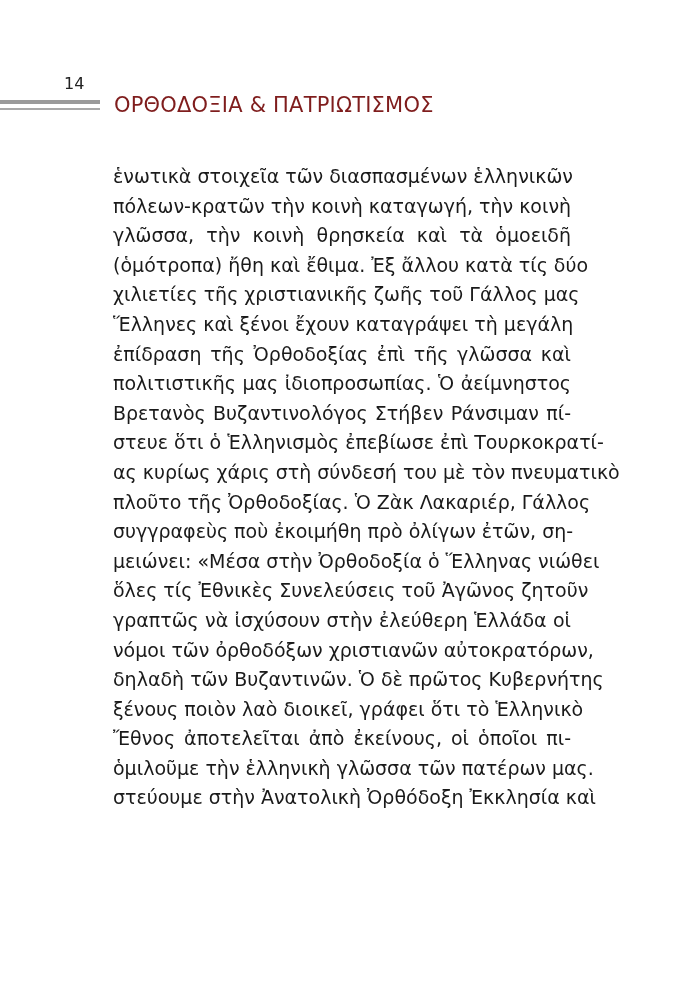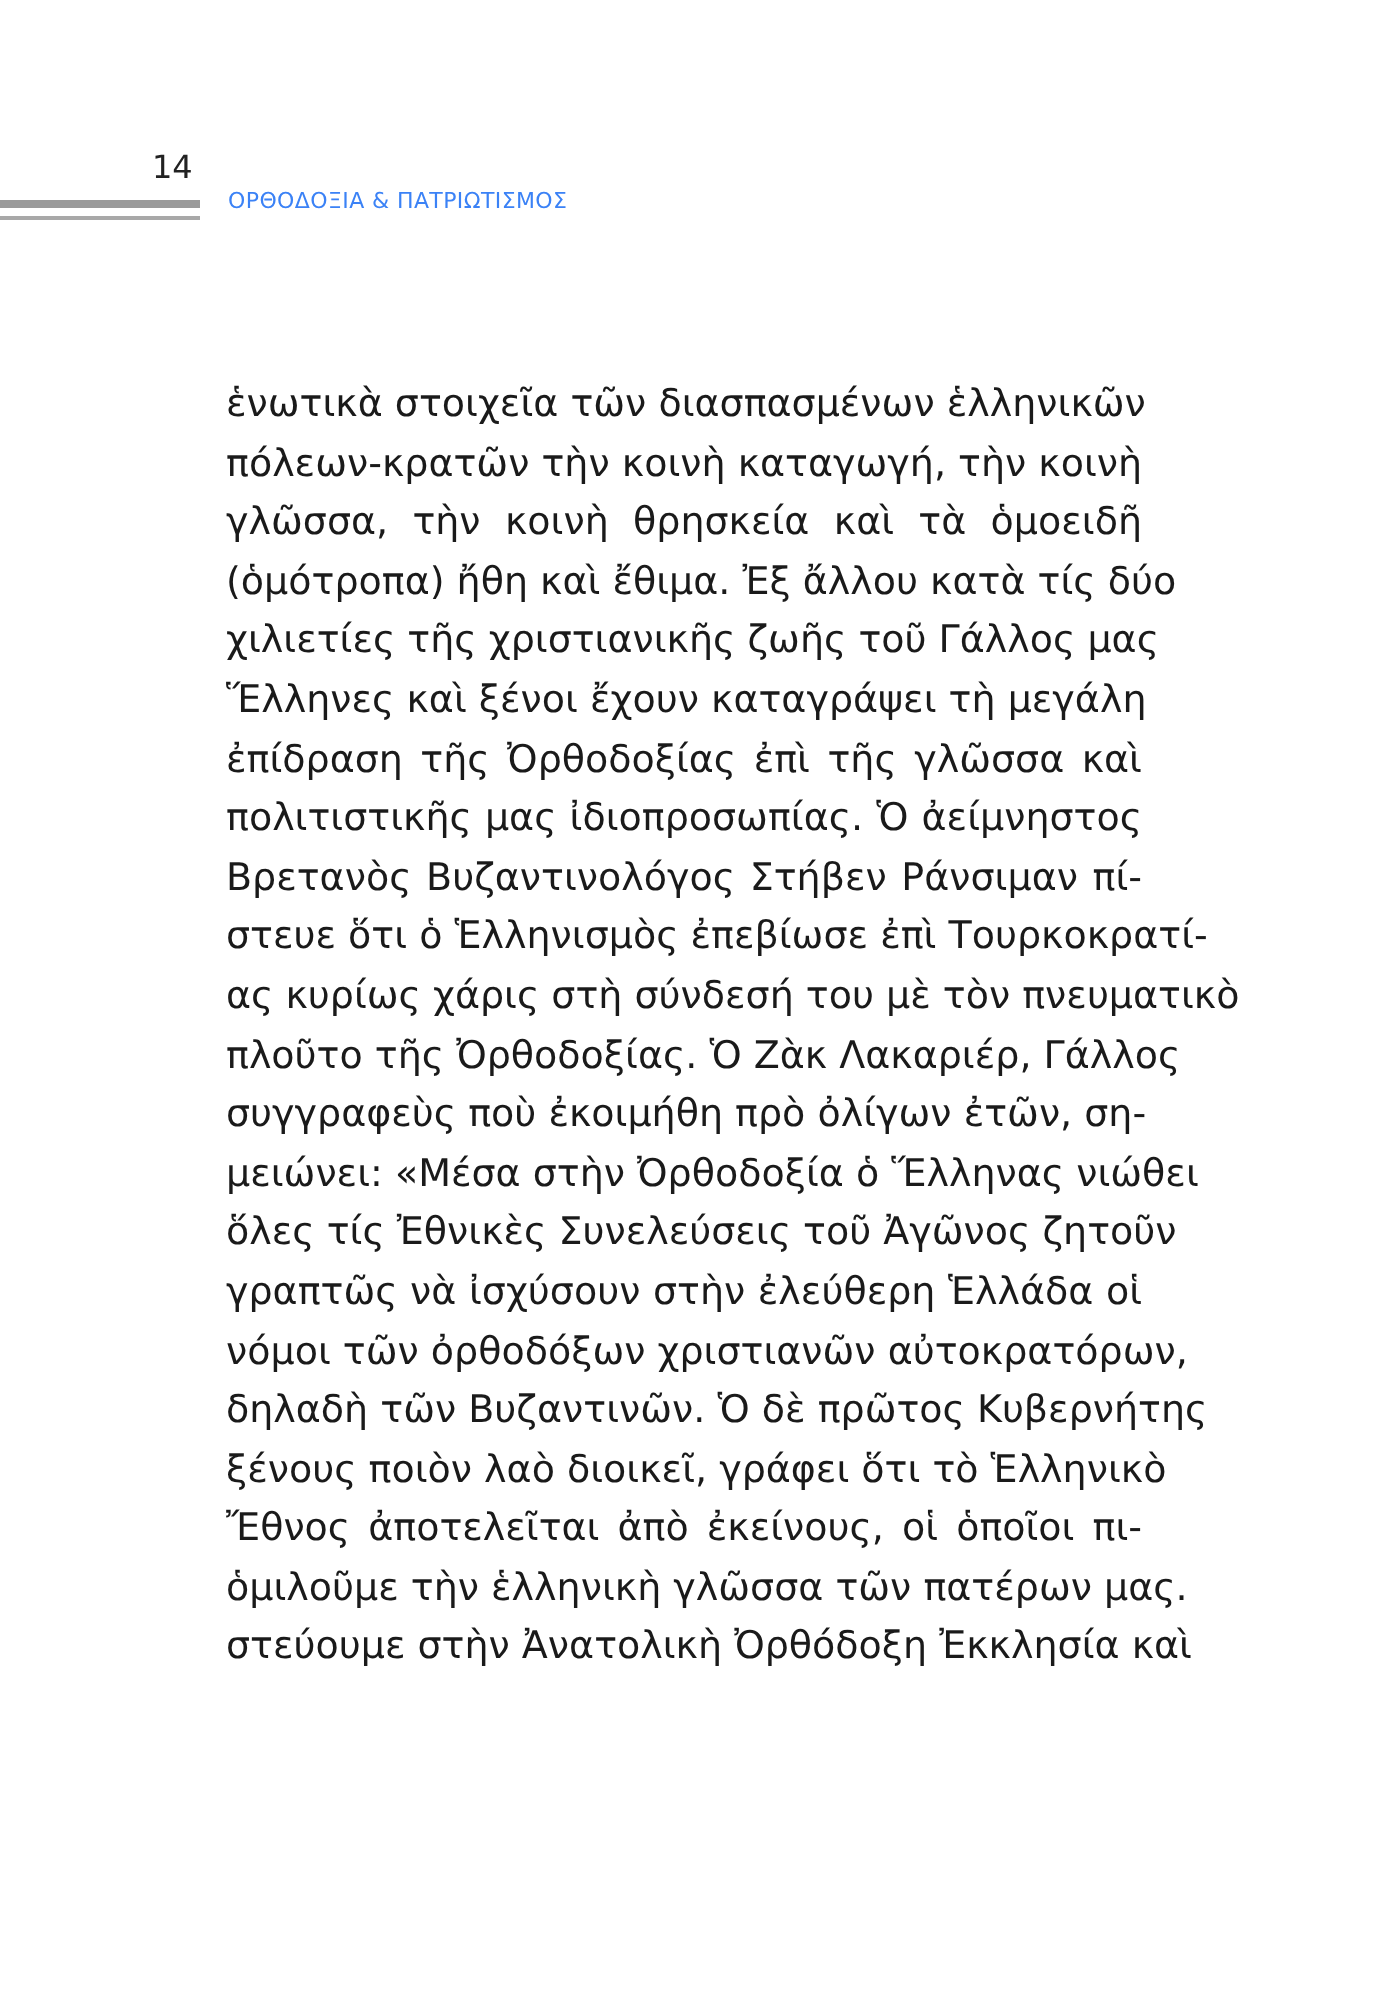--- a/index.html
+++ b/index.html
@@ -15,21 +15,20 @@
       font-family: "DejaVu Sans", "Liberation Sans", sans-serif;
       color: #1a1a1a;
     }
     .page-number {
       position: absolute;
       left: 64px;
       top: 76px;
       font-size: 16px;
       color: #222;
       line-height: 1;
-      margin-left: 12px;
     }
     .rule-thick {
       position: absolute;
       left: 0;
       top: 100px;
       width: 100px;
       height: 4px;
       background: #9a9a9a;
     }
     .rule-thin {
@@ -37,34 +36,33 @@
       left: 0;
       top: 108px;
       width: 100px;
       height: 2px;
       background: #a8a8a8;
     }
     .running-title {
       position: absolute;
       left: 114px;
       top: 95px;
-      font-size: 11px;
+      font-size: 21px;
       letter-spacing: 0.2px;
-      color: #3b82f6;
+      color: #7f1d1d;
       line-height: 1;
     }
     .body-text {
       position: absolute;
       left: 113px;
       top: 162px;
       width: 458px;
       font-size: 19px;
       line-height: 29.6px;
       color: #1a1a1a;
-      margin-top: 26px;
     }
     .line {
       display: block;
       white-space: nowrap;
       text-align: justify;
       text-align-last: justify;
       height: 29.6px;
     }
     .line.last {
       text-align-last: left;

